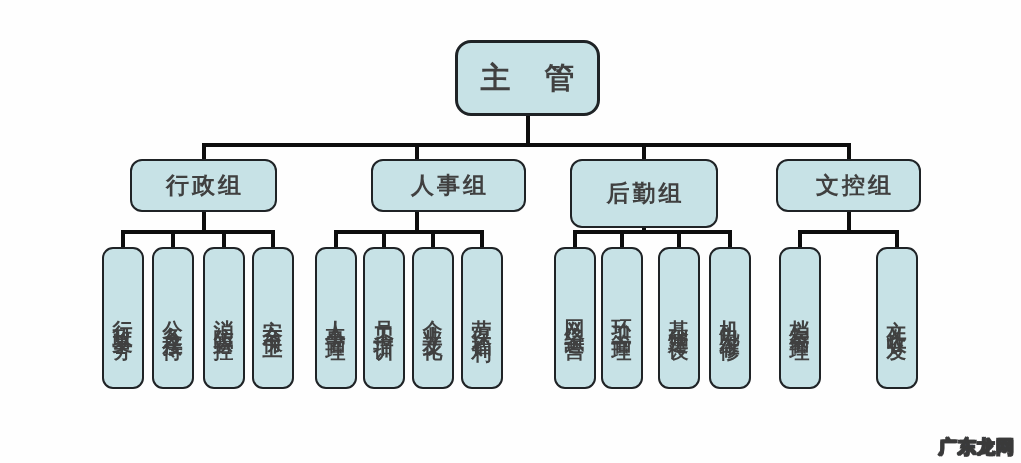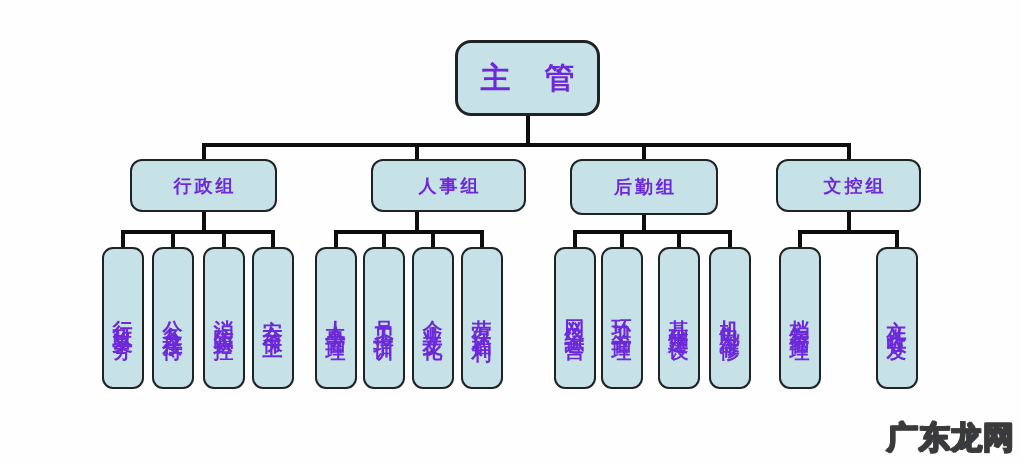--- a/index.html
+++ b/index.html
@@ -19,36 +19,36 @@
     background: #0d0d0d;
   }
   .node {
     position: absolute;
     background: #c7e2e6;
     border: 3px solid #1f2326;
     box-sizing: border-box;
     display: flex;
     align-items: center;
     justify-content: center;
-    color: #6d28d9;
+    color: #404040;
     font-weight: 700;
   }
   .node.root {
     border-radius: 16px;
     font-size: 30px;
   }
   .node.root .lbl {
     letter-spacing: 34px;
     padding-left: 34px;
     white-space: nowrap;
   }
   .node.group {
     border-radius: 12px;
     border-width: 2.5px;
-    font-size: 18px;
+    font-size: 23px;
   }
   .node.group .lbl {
     letter-spacing: 3px;
     padding-left: 3px;
     white-space: nowrap;
   }
   .node.leaf {
     border-radius: 11px;
     border-width: 2.5px;
     font-size: 20px;
@@ -57,21 +57,21 @@
     writing-mode: vertical-rl;
     text-orientation: upright;
     letter-spacing: 7px;
     line-height: 1;
   }
   .watermark {
     position: absolute;
     right: 6px;
     bottom: 4px;
     font-family: "Liberation Sans", "DejaVu Sans", sans-serif;
-    font-size: 31px;
+    font-size: 18px;
     font-weight: 800;
     letter-spacing: 1px;
     color: #1d4ed8;
     -webkit-text-stroke: 1.3px #3a3a3a;
     text-shadow:
       -1px -1px 0 #444, 1px -1px 0 #444,
       -1px  1px 0 #444, 1px  1px 0 #444;
   }
 </style>
 </head>
@@ -115,21 +115,21 @@
   <div class="node root" style="left:455px;top:40px;width:145px;height:76px;">
     <span class="lbl">主管</span>
   </div>
 
   <div class="node group" style="left:130px;top:159px;width:147px;height:53px;">
     <span class="lbl">行政组</span>
   </div>
   <div class="node group" style="left:339px;top:159px;width:155px;height:53px;margin-left:32px;">
     <span class="lbl">人事组</span>
   </div>
-  <div class="node group" style="left:570px;top:159px;width:148px;height:56px;">
+  <div class="node group" style="left:570px;top:159px;width:148px;height:69px;">
     <span class="lbl">后勤组</span>
   </div>
   <div class="node group" style="left:776px;top:159px;width:145px;height:53px;padding-left:10px;">
     <span class="lbl">文控组</span>
   </div>
 
   <div class="node leaf" style="left:102px;top:247px;width:42px;height:142px;">
     <span class="lbl">行政事务</span>
   </div>
   <div class="node leaf" style="left:152px;top:247px;width:42px;height:142px;">

